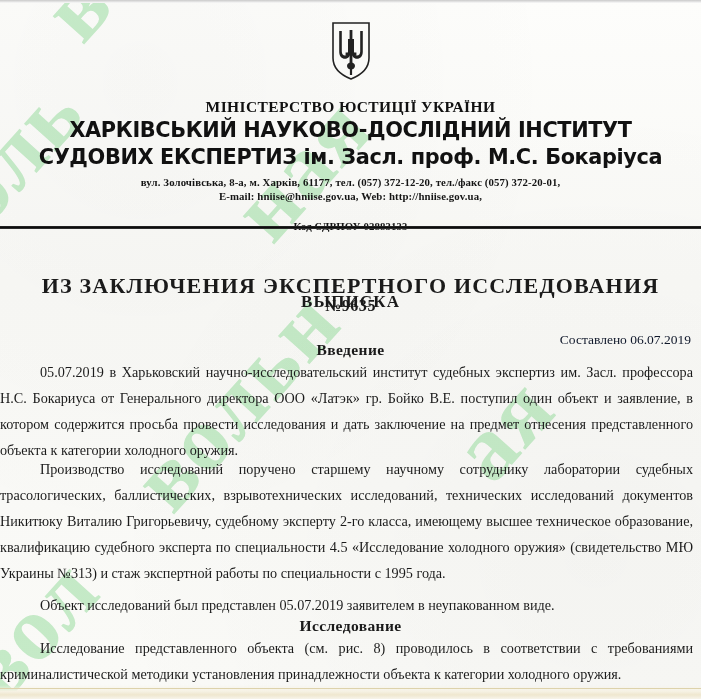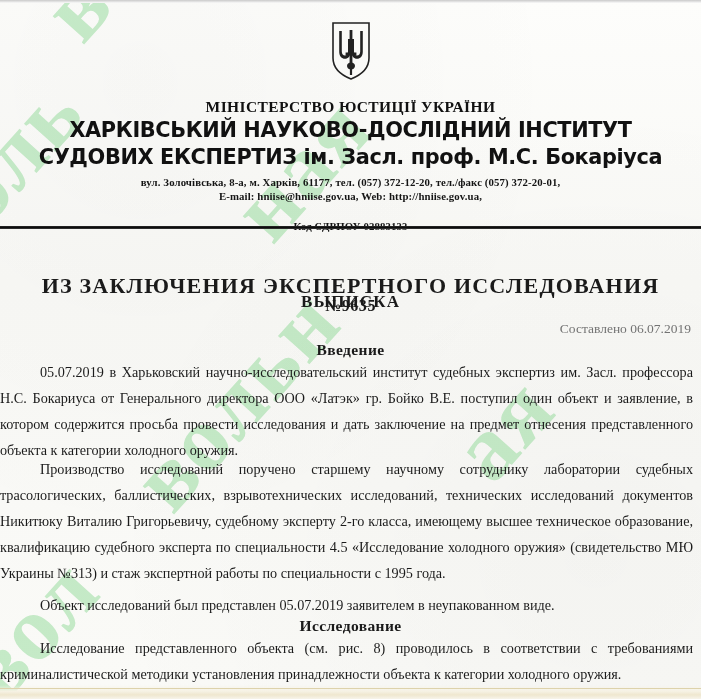--- a/index.html
+++ b/index.html
@@ -166,24 +166,24 @@
   }
   .t-num {
     top: 297px;
     font-weight: 700;
     font-size: 16px;
     letter-spacing: 0.6px;
   }
 
   .composed {
     position: absolute;
-    top: 321px;
+    top: 332px;
     right: 10px;
     font-size: 13.5px;
-    color: #737373;
+    color: #0f172a;
   }
 
   .section-h {
     position: absolute;
     left: 0; right: 0;
     text-align: center;
     font-weight: 700;
     font-size: 15.5px;
     letter-spacing: 0.4px;
   }

